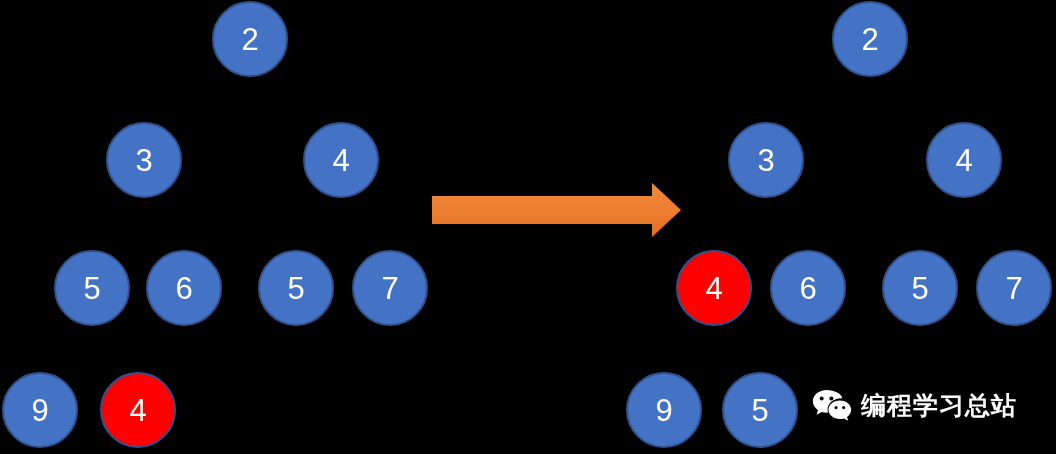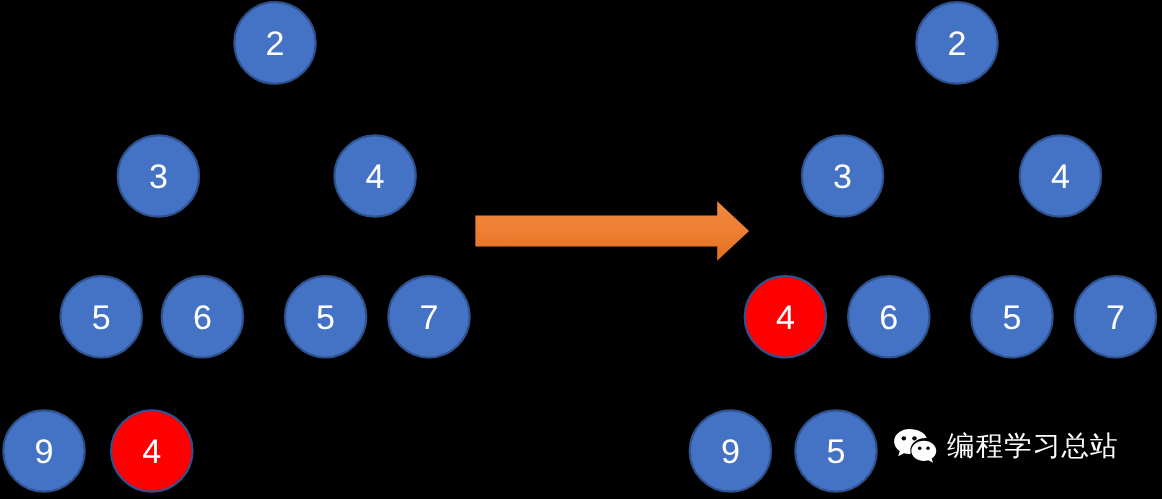--- a/index.html
+++ b/index.html
@@ -62,20 +62,21 @@
     height: 34px;
     flex: 0 0 auto;
   }
   .watermark-text {
     color: #FFFFFF;
     font-family: "DejaVu Sans", sans-serif;
     font-size: 25px;
     line-height: 1;
     white-space: nowrap;
     letter-spacing: 1px;
+    font-weight: bold;
   }
 </style>
 </head>
 <body>
 
 <div id="stage">
 
   <div id="left-tree">
       <div class="node" style="left: 212px; top: 1px; width: 76px; height: 76px;">2</div>
       <div class="node" style="left: 106px; top: 122px; width: 76px; height: 76px;">3</div>

